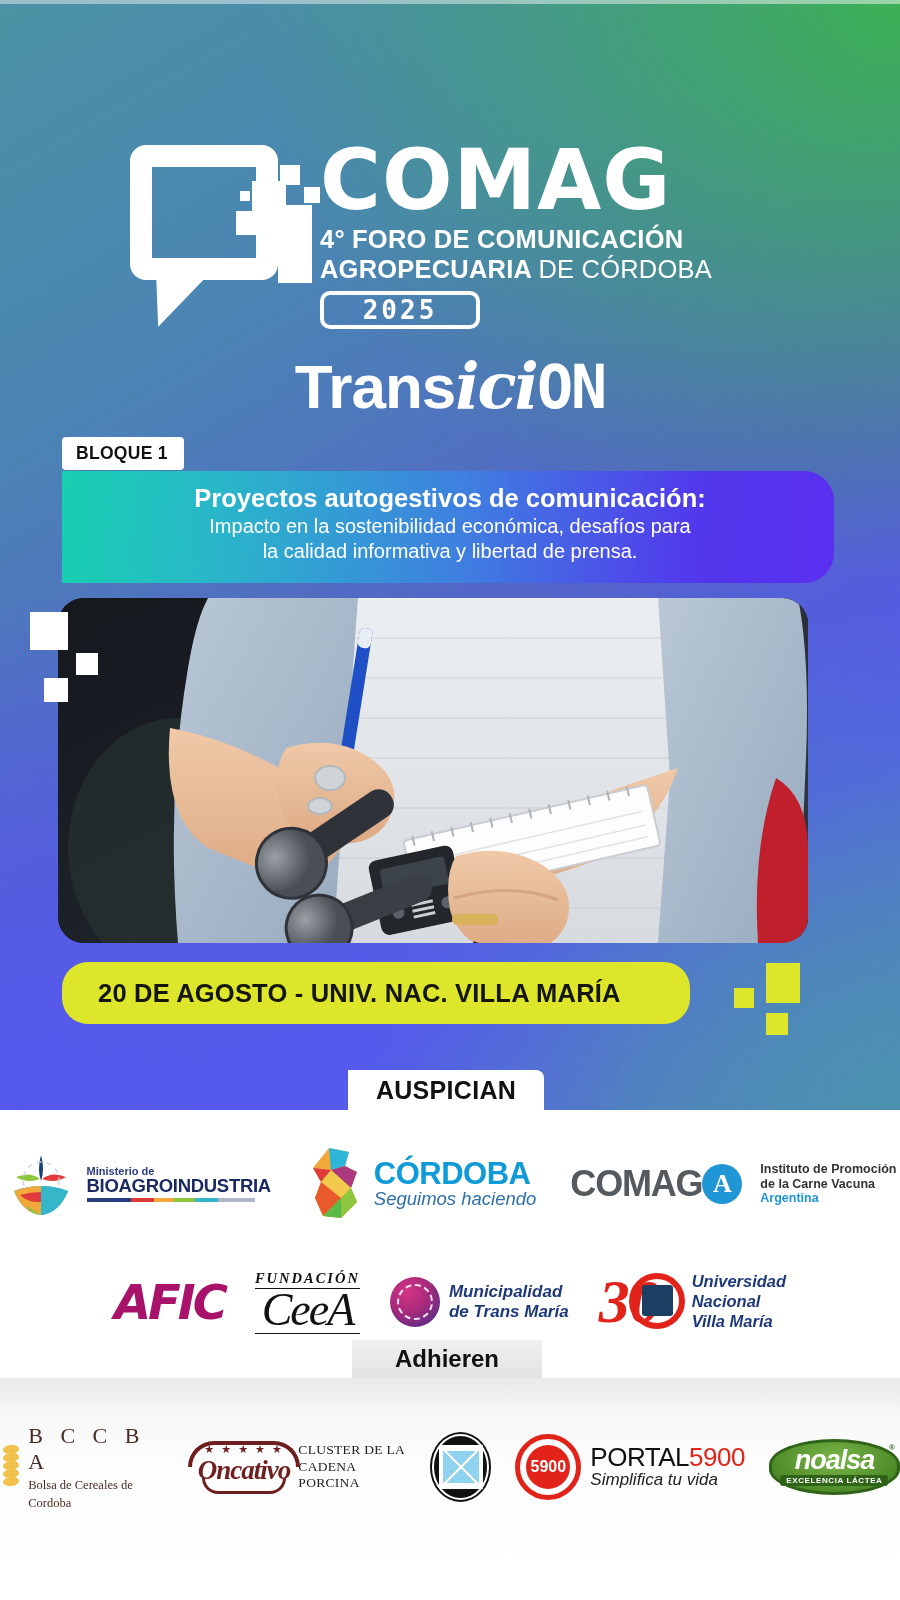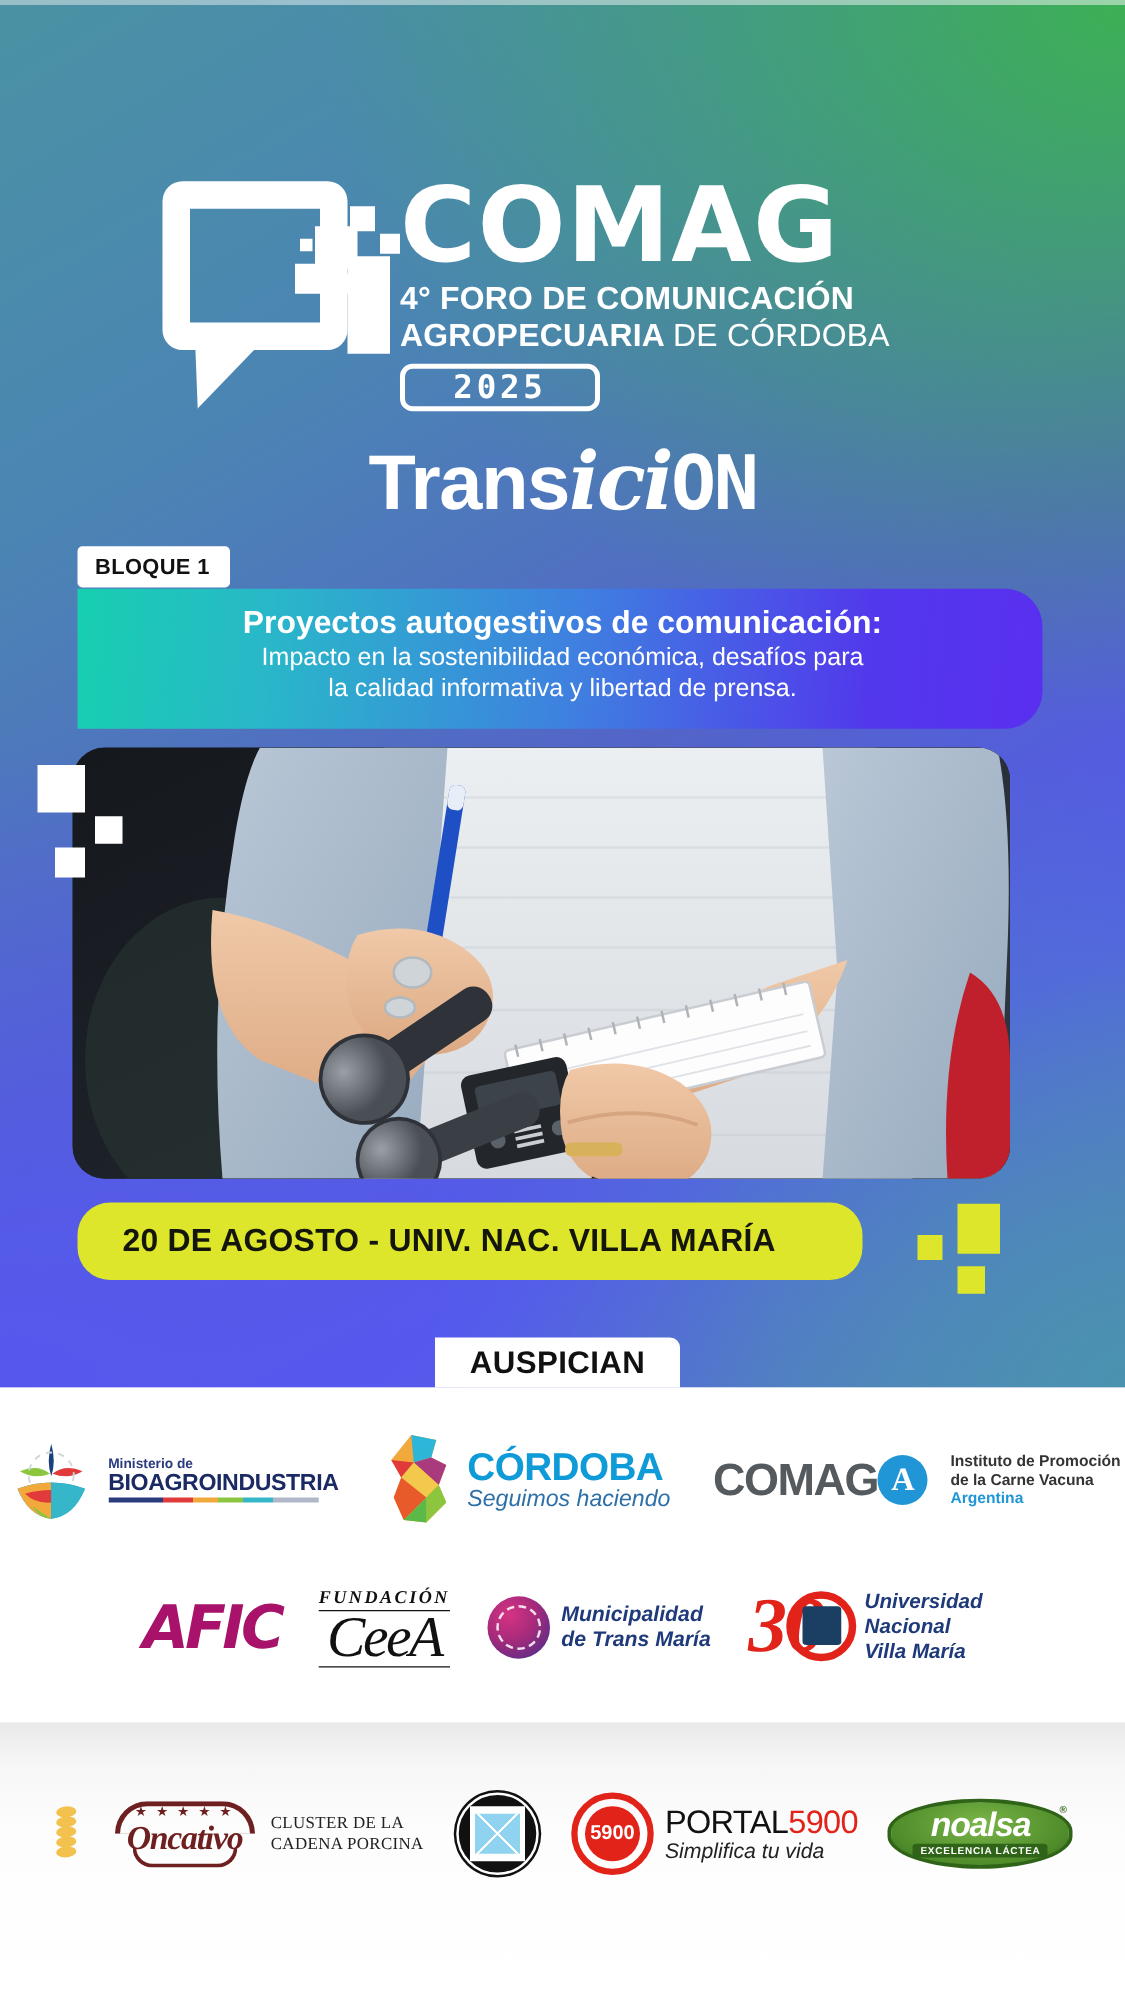--- a/index.html
+++ b/index.html
@@ -489,32 +489,39 @@
         <span class="thirty-sq"></span>
       </span>
       <span class="unvm-t">
         <span>Universidad</span><br>
         <span>Nacional</span><br>
         <span>Villa María</span>
       </span>
     </div>
   </div>
 
+  <div class="adh-tab">
+    <span>Adhieren</span>
+  </div>
   <div class="band-adh"></div>
 
   <div class="row3">
 
     <div class="lg">
       <span class="wheat">
         <i style="top:0;"></i>
           <i style="top:8px;"></i>
           <i style="top:16px;"></i>
         <i style="top:24px;"></i>
           <i style="top:32px;"></i>
       </span>
+      <span>
+        <span class="bccba-t1">B C C B A</span><br>
+        <span class="bccba-t2">Bolsa de Cereales de Cordoba</span>
+      </span>
     </div>
 
     <div class="lg">
       <span class="onc-badge">
         <span class="onc-arc"></span>
         <span class="onc-stars">★ ★ ★ ★ ★</span>
         <span class="onc-word">Oncativo</span>
         <span class="onc-arc2"></span>
       </span>
       <span class="onc-txt">

